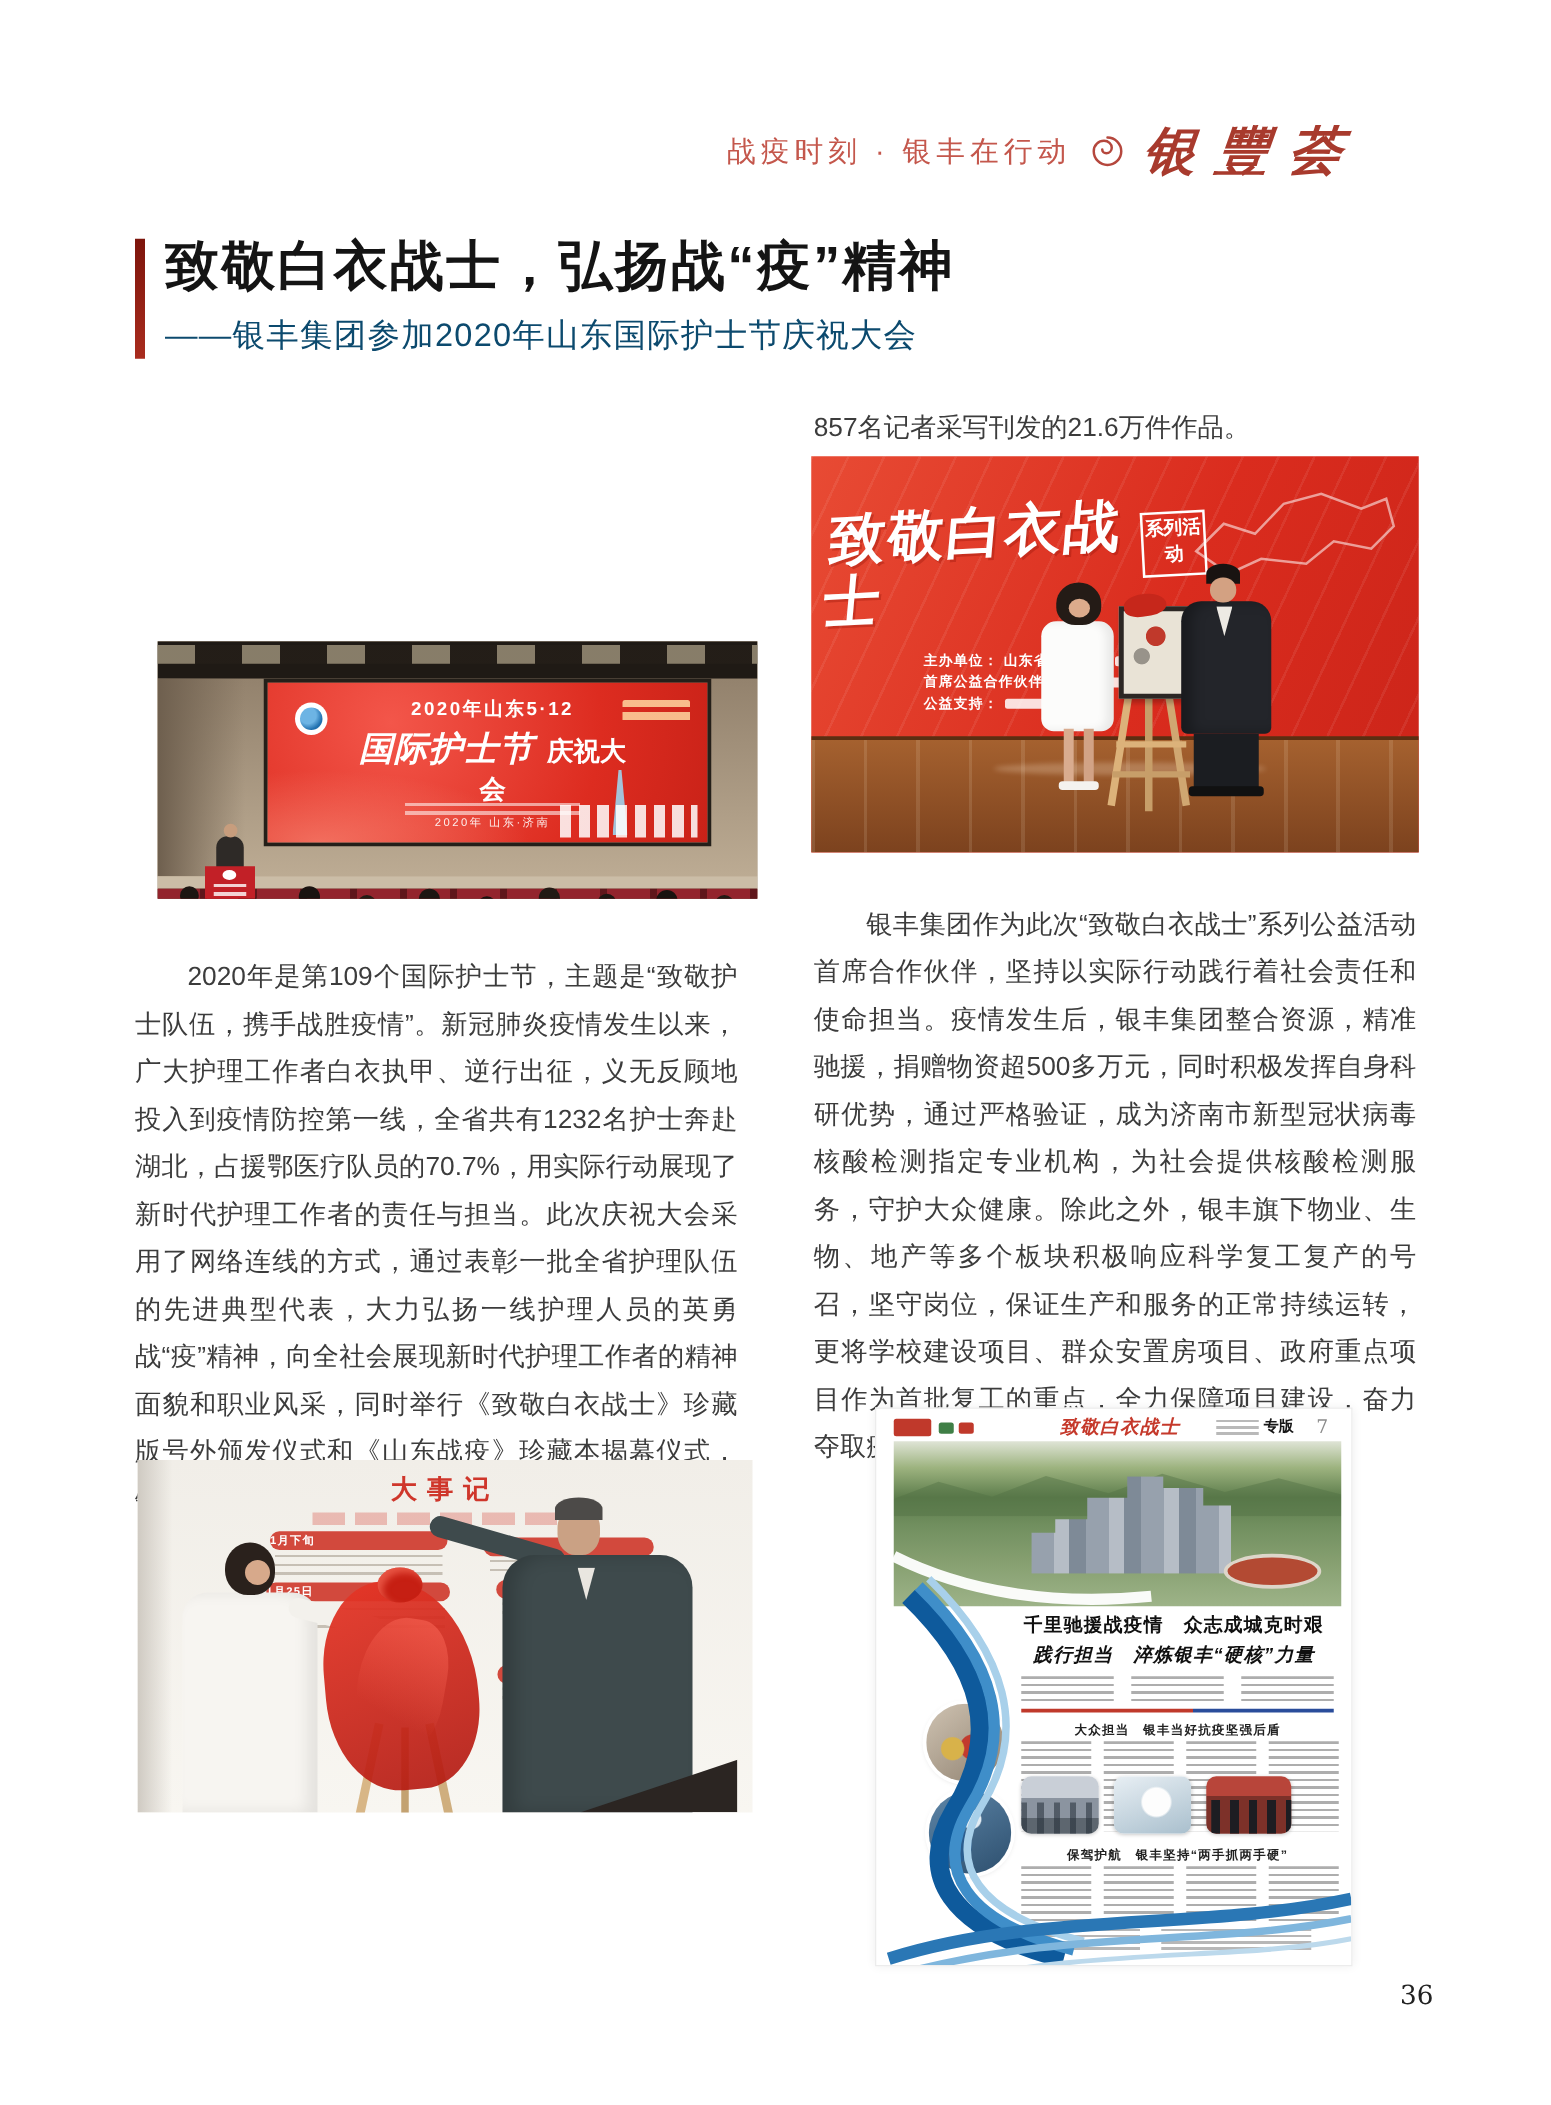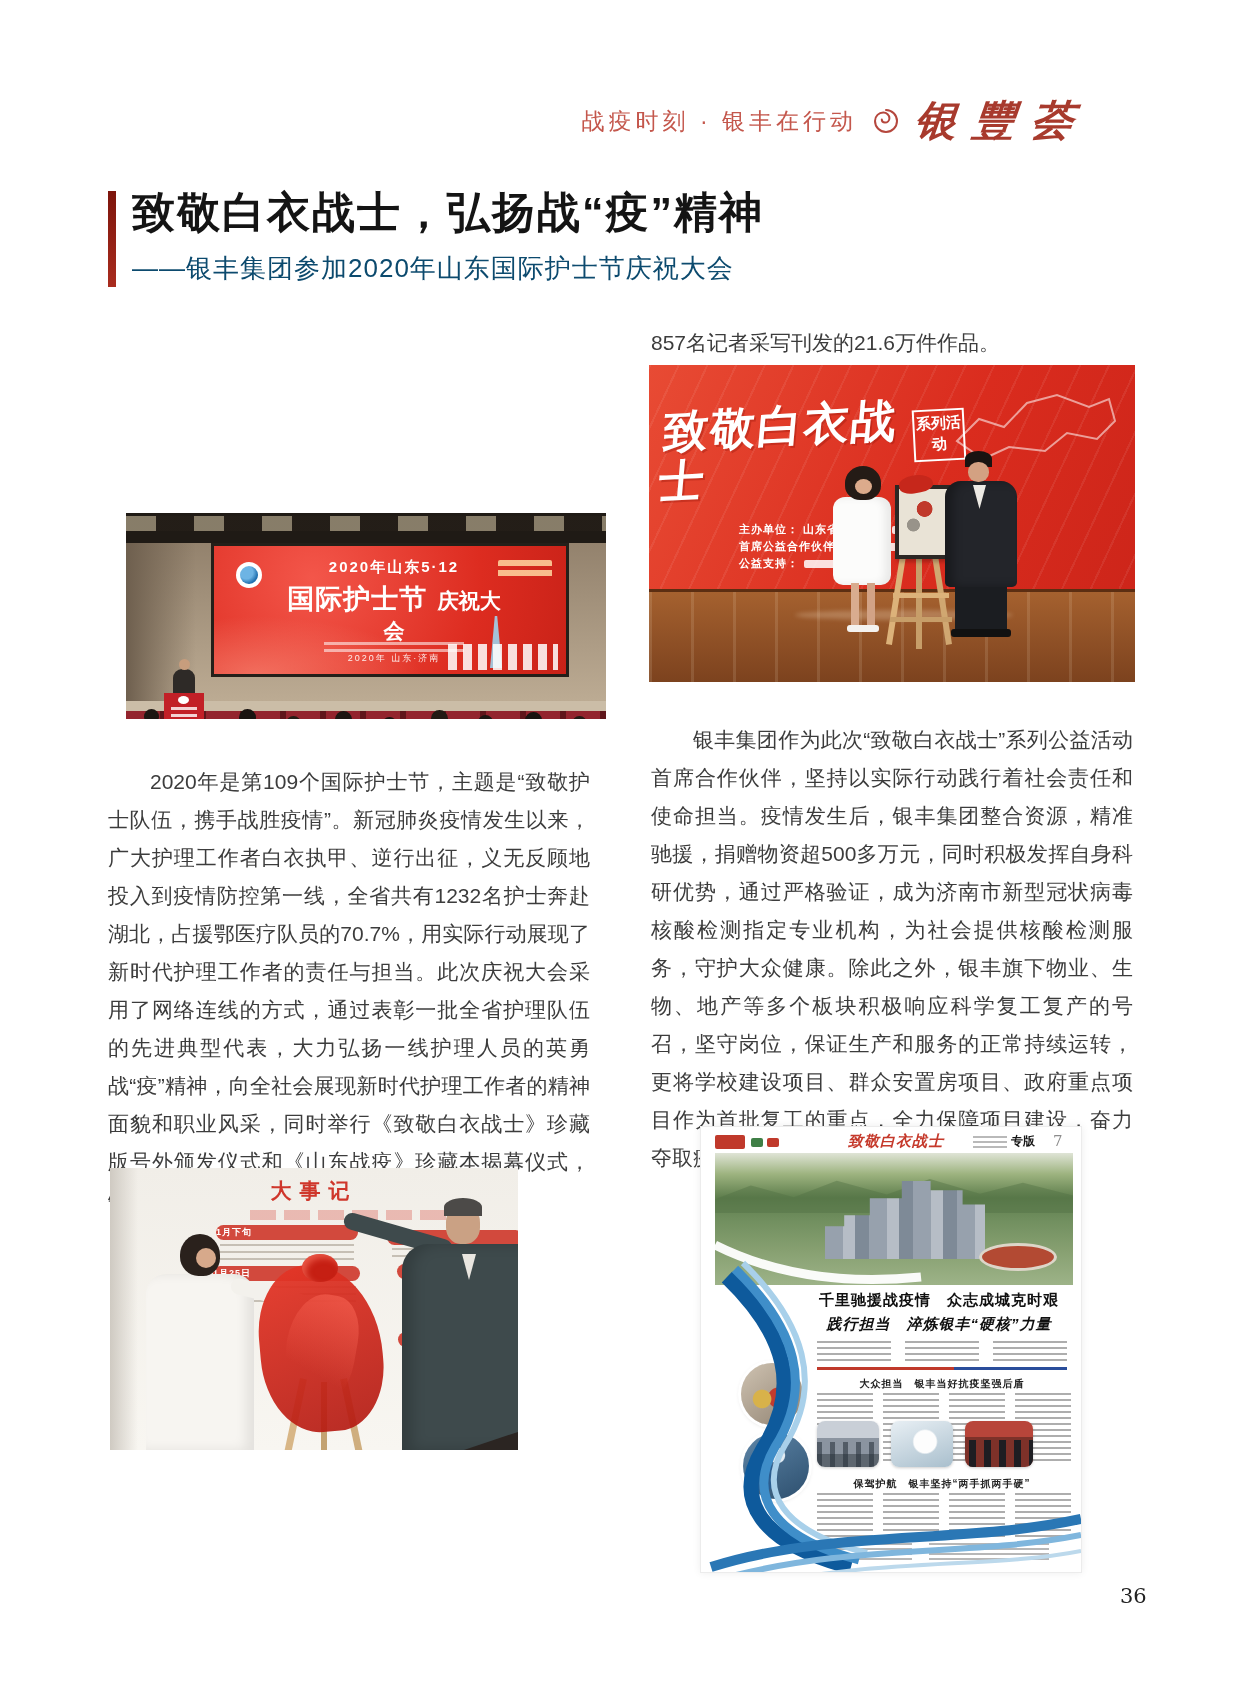--- a/index.html
+++ b/index.html
@@ -36,21 +36,21 @@
   .ph1-screen{left:85px;top:30px;width:352px;height:128px;border:3px solid #241f19;
       background:radial-gradient(circle at 28% 25%,#f3564a,#dd2c20 62%,#c92218 100%);}
   .ph1-screen-glow{position:absolute;left:0;bottom:0;width:60%;height:45%;
       background:radial-gradient(ellipse at 20% 100%,rgba(255,160,140,.5),transparent 70%);}
   .ph1-logo{position:absolute;left:22px;top:16px;width:26px;height:26px;border-radius:50%;background:#fff;}
   .ph1-logo:after{content:"";position:absolute;left:4px;top:4px;width:18px;height:18px;border-radius:50%;
       background:radial-gradient(circle at 35% 35%,#6db4e4 0 40%,#1f6fae 70%);}
   .ph1-screen-txt{position:absolute;left:70px;top:12px;width:220px;text-align:center;color:#fff;}
   .ph1-t1{font-size:15px;font-weight:bold;letter-spacing:2px;}
   .ph1-t2{margin-top:4px;font-weight:900;}
-  .ph1-t2 .cal{font-size:27px;letter-spacing:1px;}
+  .ph1-t2 .cal{font-size:27px;font-style:italic;letter-spacing:1px;}
   .ph1-t2 .plain{font-size:21px;margin-left:6px;}
   .ph1-t3{margin-top:7px;font-size:9px;opacity:.9;letter-spacing:2px;}
   .ph1-mini{position:absolute;left:110px;top:96px;width:140px;height:12px;
       background:repeating-linear-gradient(180deg,rgba(255,255,255,.55) 0 3px,transparent 3px 7px);}
   .ph1-badge{position:absolute;right:14px;top:14px;width:54px;height:18px;
       background:repeating-linear-gradient(180deg,rgba(255,215,160,.85) 0 6px,transparent 6px 10px);border-radius:2px;}
   .ph1-tower{position:absolute;right:64px;bottom:6px;width:12px;height:52px;background:#9fd3ec;
       clip-path:polygon(40% 0,60% 0,100% 100%,0 100%);opacity:.9;}
   .ph1-sky{position:absolute;right:8px;bottom:4px;width:110px;height:26px;
       background:repeating-linear-gradient(90deg,rgba(255,255,255,.85) 0 9px,transparent 9px 15px);}
@@ -263,21 +263,21 @@
     <div class="abs ph1-heads1"></div>
     <div class="abs ph1-heads2"></div>
     <div class="abs ph1-speaker-body"></div>
     <div class="abs ph1-speaker-head"></div>
     <div class="abs ph1-podium">
       <div class="ph1-podium-logo"></div>
       <div class="ph1-podium-lines"></div>
     </div>
   </figure>
 
-  <figure class="photo ph2" style="left:110px;top:1168px;width:408px;height:282px;margin:0;">
+  <figure class="photo ph2" style="left:110px;top:1168px;width:492px;height:282px;margin:0;">
     <div class="abs ph2-leftwall"></div>
     <div class="abs ph2-title">大事记</div>
     <div class="abs ph2-subt"></div>
 
     <div class="abs ph2-bar" style="left:106px;top:57px;width:142px;">1月下旬</div>
     <div class="abs ph2-lines" style="left:110px;top:76px;width:134px;height:16px;"></div>
     <div class="abs ph2-bar" style="left:103px;top:98px;width:147px;">1月25日</div>
     <div class="abs ph2-lines" style="left:108px;top:118px;width:138px;height:20px;"></div>
     <div class="abs ph2-bar" style="left:277px;top:62px;width:136px;"></div>
     <div class="abs ph2-lines" style="left:282px;top:80px;width:124px;height:12px;"></div>

